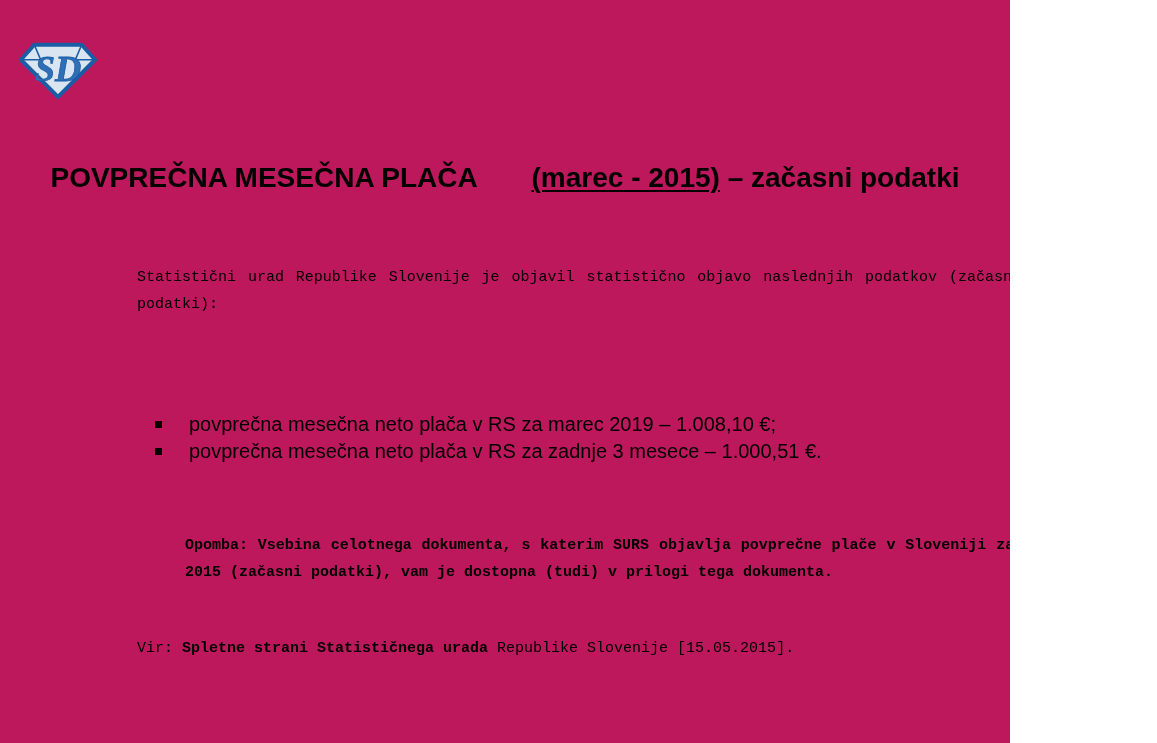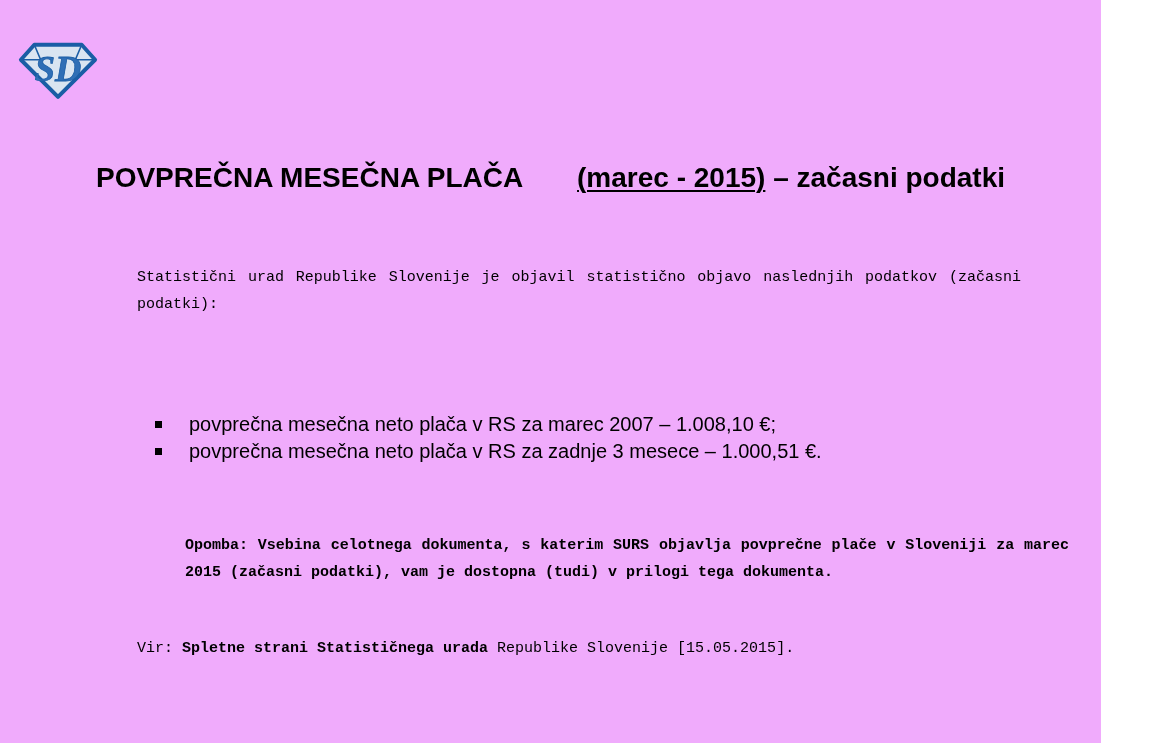--- a/index.html
+++ b/index.html
@@ -2,23 +2,23 @@
 <html><head>
 <meta charset="utf-8">
 <style>
   html, body {
     margin: 0;
     padding: 0;
     background: #ffffff;
   }
   .page {
     position: relative;
-    width: 1101px;
+    width: 1010px;
     height: 743px;
-    background: #f0abfc;
+    background: #be185d;
     font-family: "Liberation Sans", sans-serif;
     color: #000000;
     overflow: hidden;
   }
   .logo {
     position: absolute;
     left: 18px;
     top: 40px;
     width: 80px;
     height: 60px;
@@ -101,21 +101,21 @@
   </div>
 
   <p class="body-text intro">Statistični urad Republike Slovenije je objavil statistično objavo naslednjih podatkov (začasni podatki):</p>
 
   <div class="bullets bullets-1">
   </div>
 
   <div class="bullets bullets-2">
     <div class="bullet-row">
       <span class="bullet-square"></span>
-      <span>povprečna mesečna neto plača v RS za marec 2007 – 1.008,10 €;</span>
+      <span>povprečna mesečna neto plača v RS za marec 2019 – 1.008,10 €;</span>
     </div>
     <div class="bullet-row">
       <span class="bullet-square"></span>
       <span>povprečna mesečna neto plača v RS za zadnje 3 mesece – 1.000,51 €.</span>
     </div>
   </div>
 
   <p class="body-text note">Opomba: Vsebina celotnega dokumenta, s katerim SURS objavlja povprečne plače v Sloveniji za marec 2015 (začasni podatki), vam je dostopna (tudi) v prilogi tega dokumenta.</p>
 
   <p class="body-text source-line">

